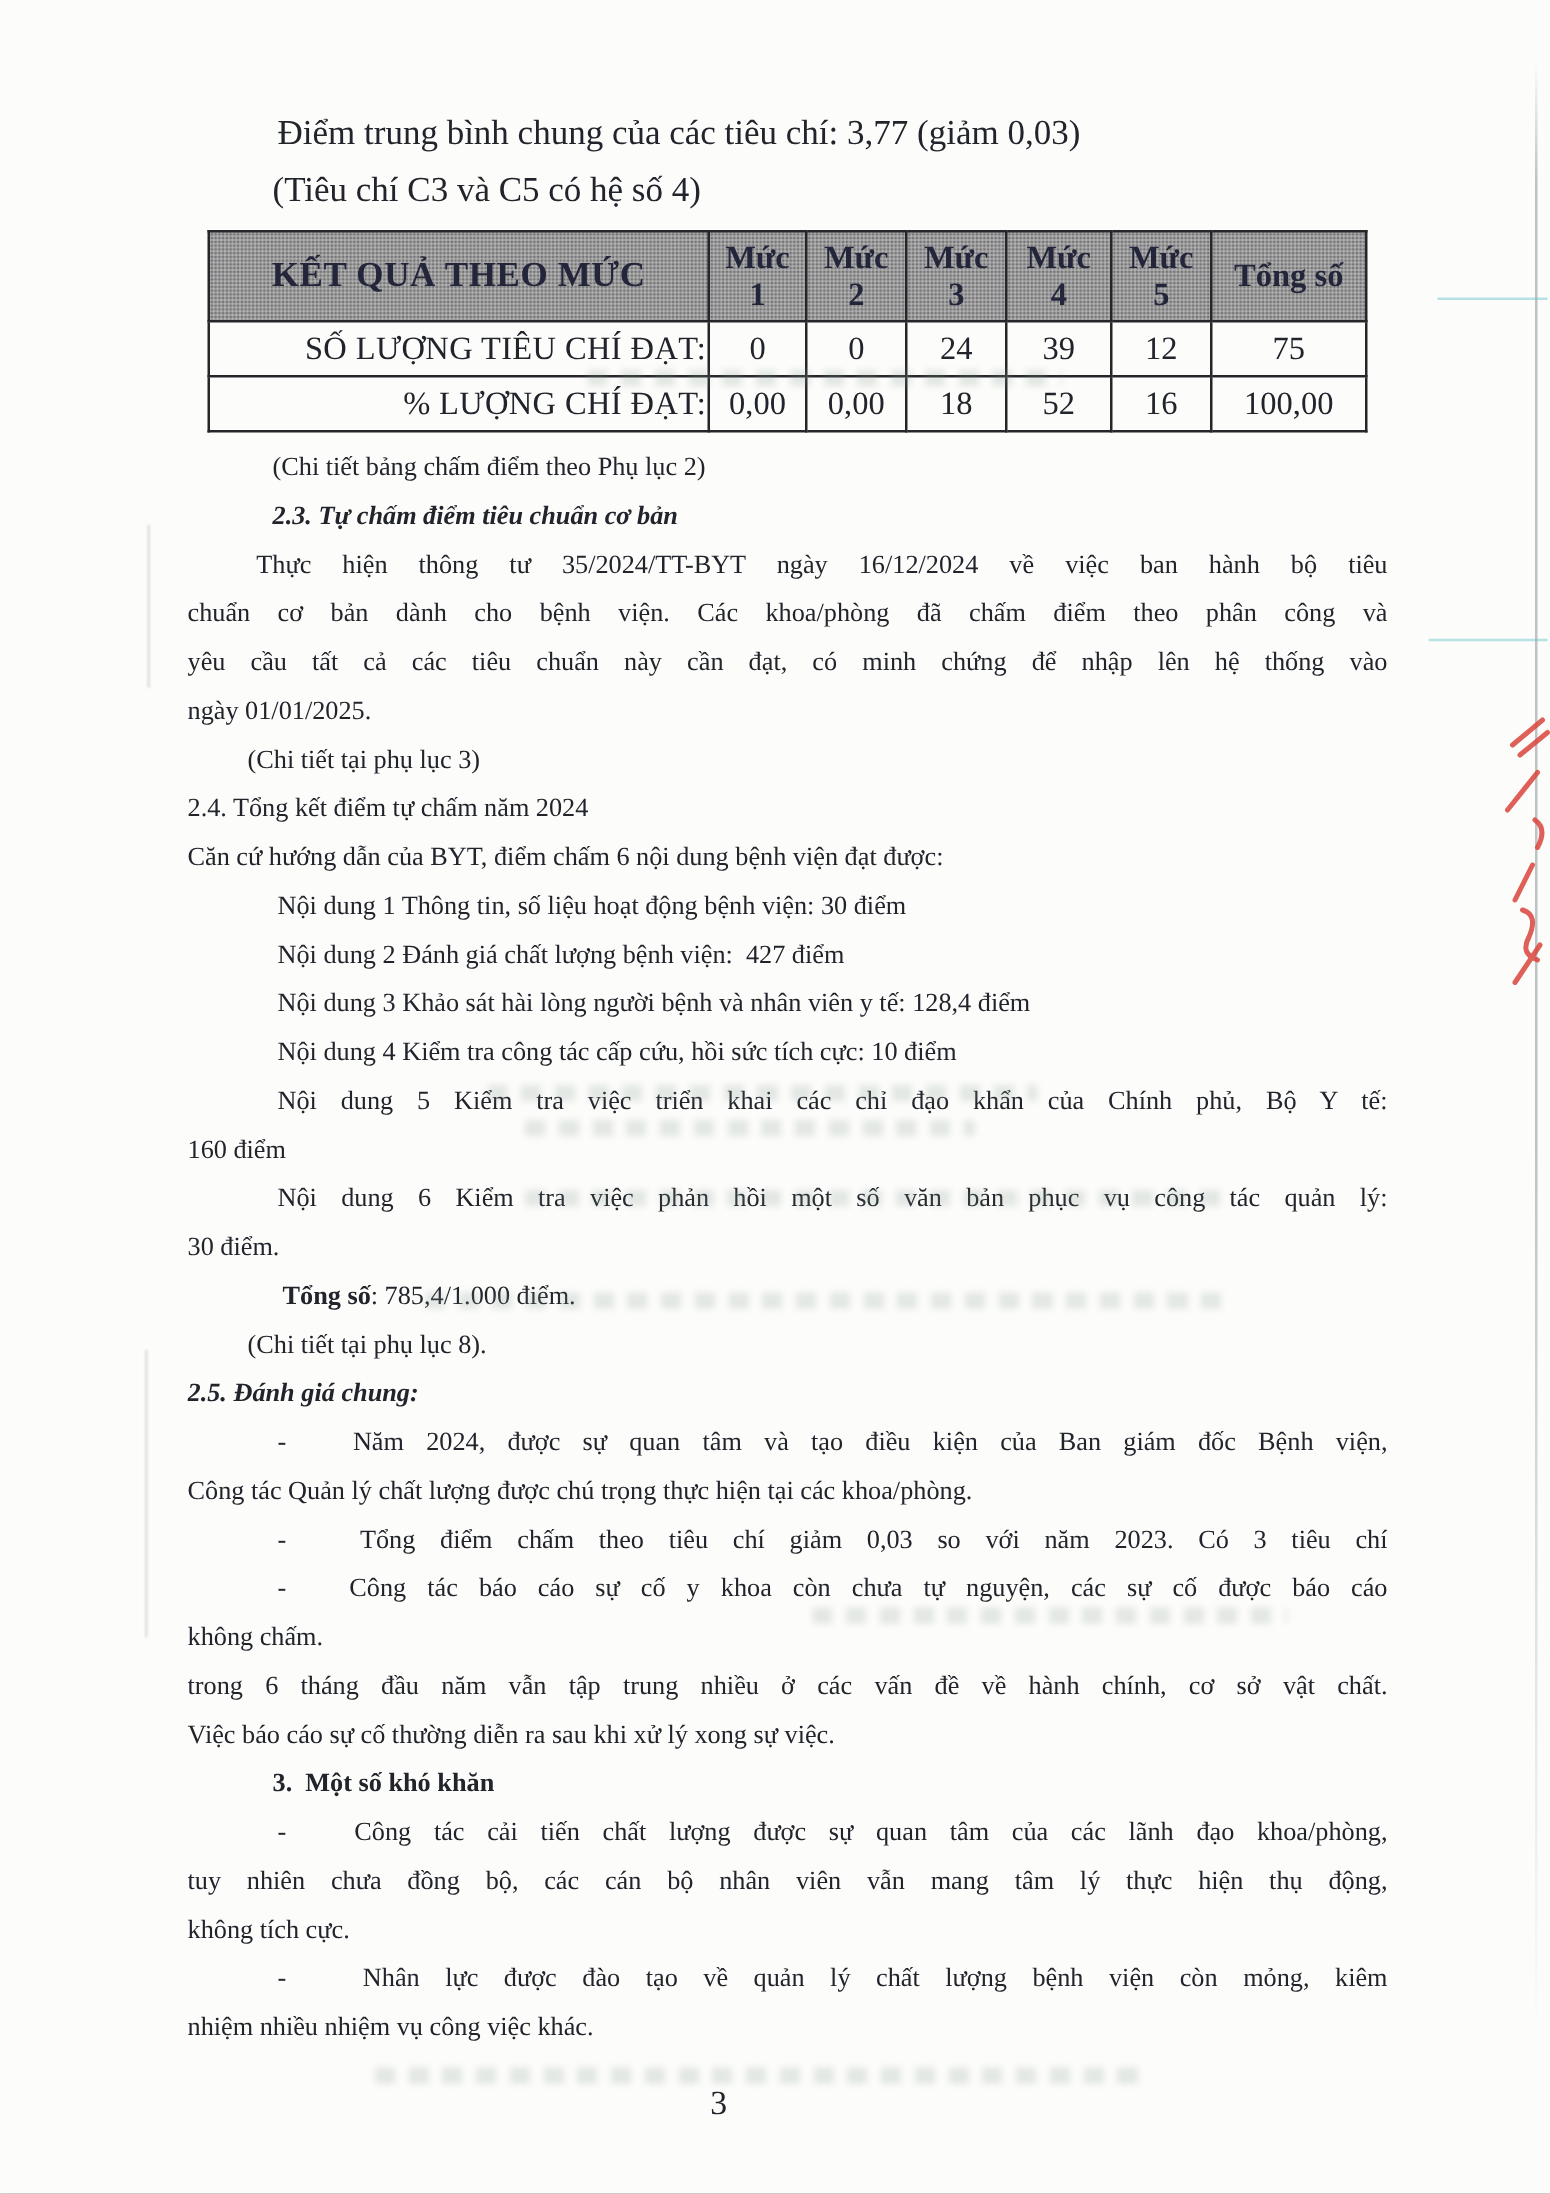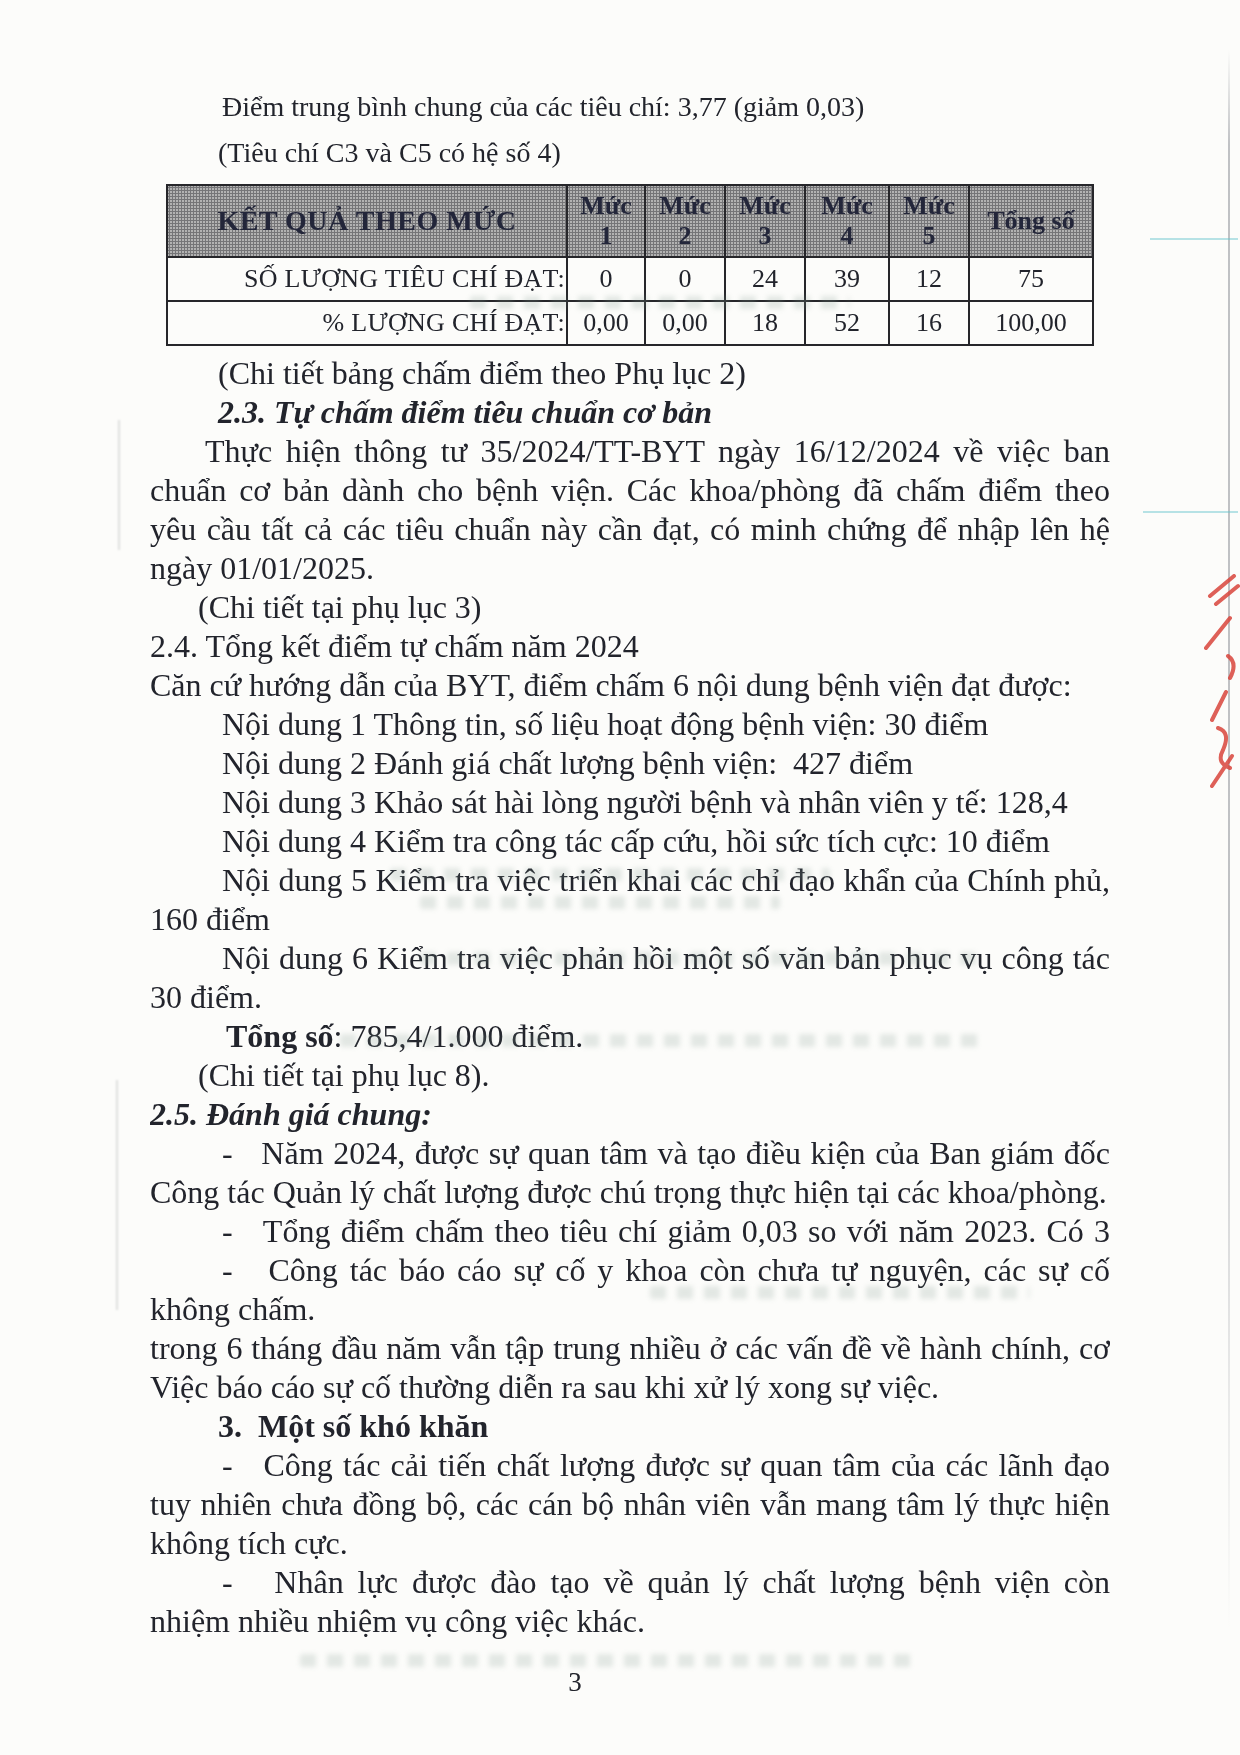--- a/index.html
+++ b/index.html
@@ -45,21 +45,21 @@
   }
   table.result .corner{font-size:28px;letter-spacing:.5px;}
   table.result .row-label{
     text-align:right;padding-left:8px;font-size:26px;letter-spacing:.3px;
   }
   table.result .drow td{height:40px;}
   .muc-num{display:block;}
 
   .body-text{margin-top:8px;}
   .ln{
-    font-size:32px;
+    font-size:21px;
     line-height:39px;
     height:39px;
     overflow:hidden;
   }
   .just{text-align:justify;text-align-last:justify;}
   .bi{font-weight:bold;font-style:italic;}
   .b{font-weight:bold;}
   .page-num{
     margin-top:26px;
     font-size:27px;

